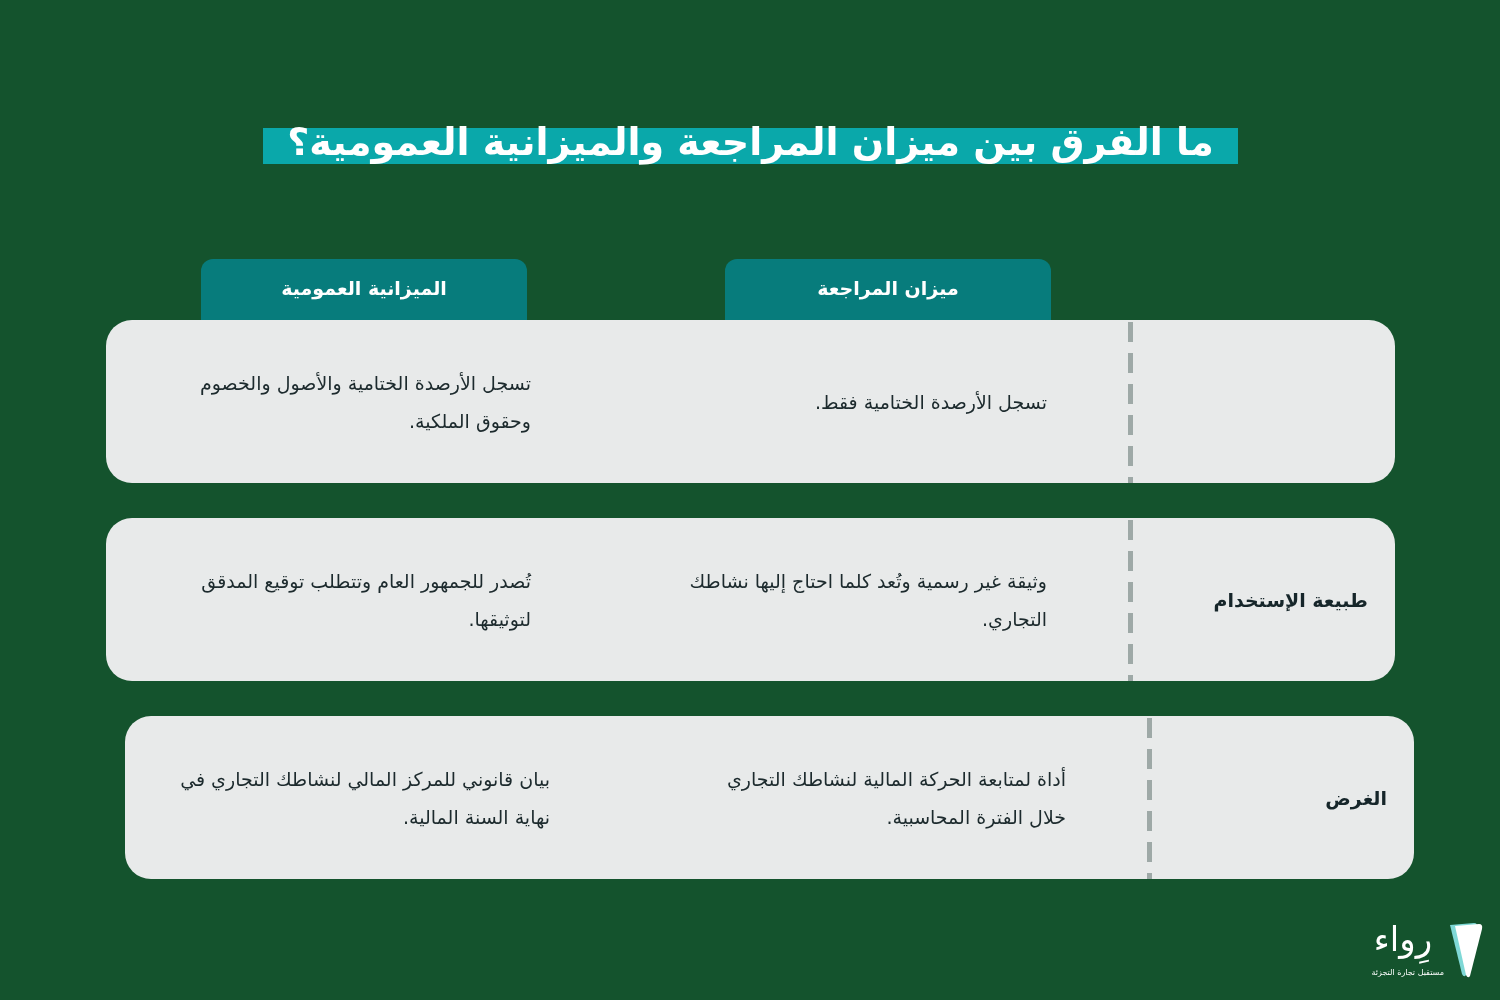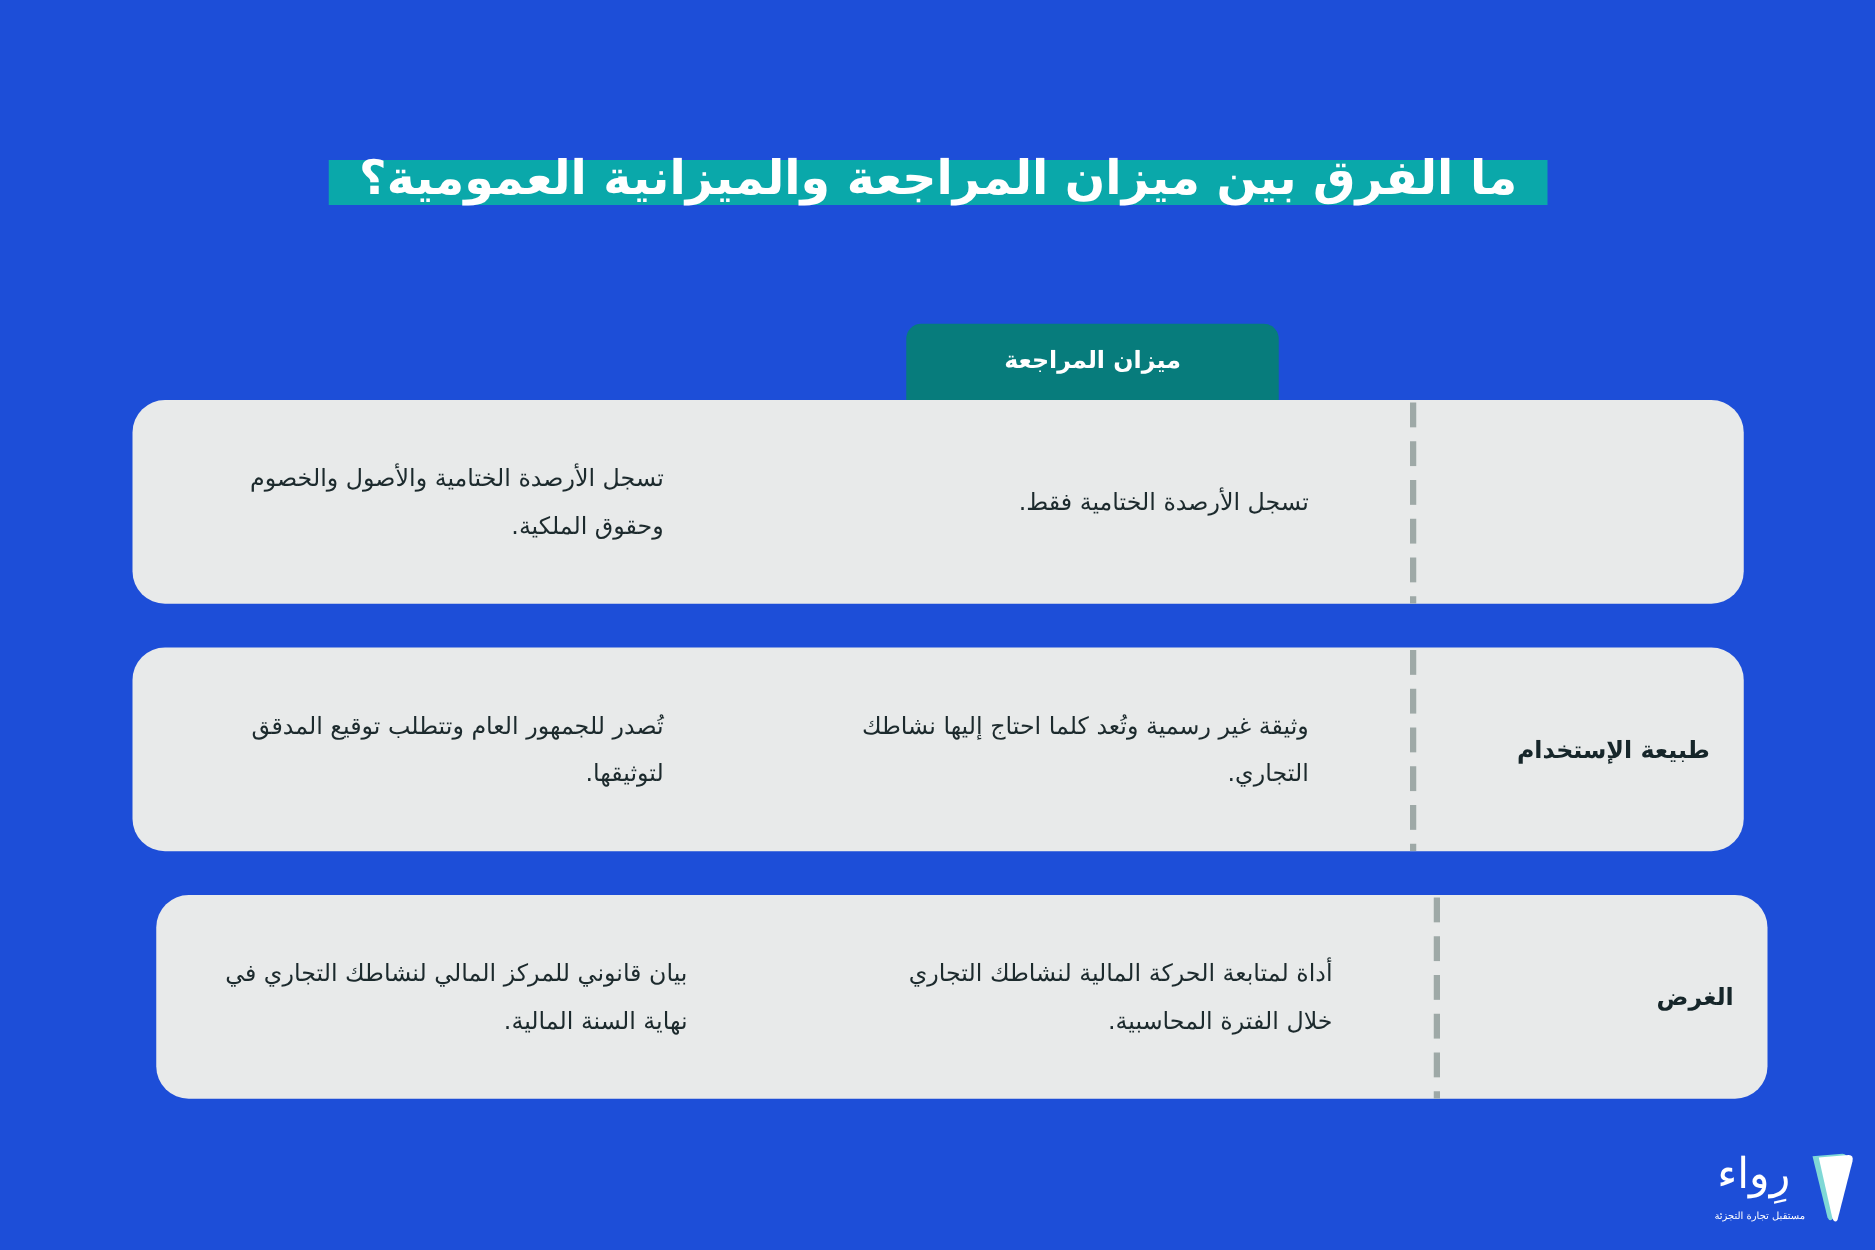--- a/index.html
+++ b/index.html
@@ -1,21 +1,21 @@
 <!DOCTYPE html>
 <html><head>
   <meta charset="utf-8">
   <style>
     * { margin: 0; padding: 0; box-sizing: border-box; }
     html, body {
       width: 1500px; height: 1000px; overflow: hidden;
       background: #112223;
       font-family: "DejaVu Sans", sans-serif;
     }
-    .canvas { position: relative; width: 1500px; height: 1000px; background: #1d4ed8; }
+    .canvas { position: relative; width: 1500px; height: 1000px; background: #14532d; }
 
     .title-wrap {
       position: absolute; left: 263px; top: 128px;
       width: 975px; height: 36px;
       background: #0aa8aa;
     }
     .title {
       position: absolute; left: 0; right: 0; top: -14px;
       text-align: center; direction: rtl;
       color: #ffffff; font-size: 38px; font-weight: bold;
@@ -23,21 +23,21 @@
     }
 
     .col-header {
       position: absolute; top: 259px; height: 62px;
       background: #077c7c;
       border-radius: 12px 12px 0 0;
       color: #ffffff; font-weight: bold; font-size: 19px;
       display: flex; align-items: center; justify-content: center;
       direction: rtl; padding-bottom: 4px;
     }
-    .col-header.trial { left: 725px; width: 298px; }
+    .col-header.trial { left: 725px; width: 326px; }
     .col-header.balance { left: 201px; width: 326px; }
 
     .row-card {
       position: absolute; left: 106px; width: 1289px; height: 163px;
       background: #e8eaea; border-radius: 26px;
       overflow: hidden;
     }
     .row-card.r1 { top: 320px; }
     .row-card.r2 { top: 518px; }
     .row-card.r3 { top: 716px; margin-left: 19px; }
@@ -84,20 +84,23 @@
 
 <div class="canvas">
 
   <div class="title-wrap">
     <div class="title">ما الفرق بين ميزان المراجعة والميزانية العمومية؟</div>
   </div>
 
   <div class="col-header trial">
     <span>ميزان المراجعة</span>
   </div>
+  <div class="col-header balance">
+    <span>الميزانية العمومية</span>
+  </div>
 
   <div class="row-card r1">
     <div class="divider"></div>
     <div class="cell balance">
       <span>تسجل الأرصدة الختامية والأصول والخصوم وحقوق الملكية.</span>
     </div>
     <div class="cell trial">
       <span>تسجل الأرصدة الختامية فقط.</span>
     </div>
   </div>

